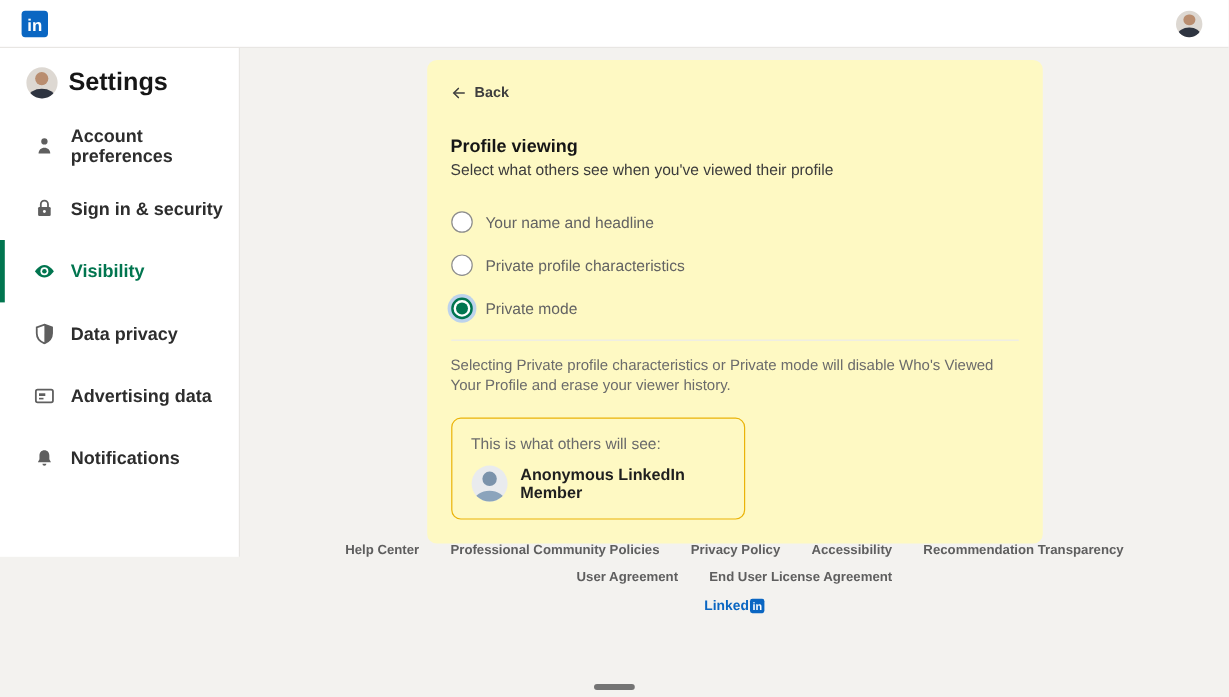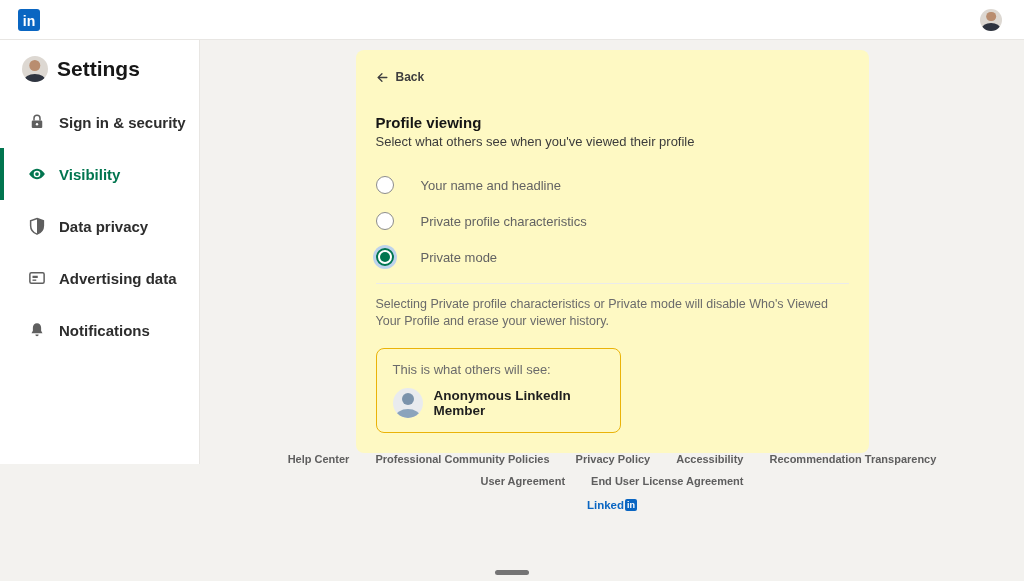--- a/index.html
+++ b/index.html
@@ -107,21 +107,21 @@
     font-family: inherit;
     font-size: 12px; font-weight: bold; color: #3f3f3f;
     padding: 4px 0;
     margin-bottom: 8px;
   }
   .back-btn svg { width: 13px; height: 13px; }
   .card-title { font-size: 15px; font-weight: bold; color: #161616; margin-bottom: 3px; margin-top: 18px; }
   .card-subtitle { font-size: 13px; color: #3c3c3c; margin-bottom: 24px; }
 
   .option {
-    display: flex; align-items: center; gap: 27px;
+    display: flex; align-items: center; gap: 11px;
     margin-bottom: 12px;
     height: 24px;
     cursor: pointer;
     width: fit-content;
   }
   .radio {
     width: 18px; height: 18px; flex: none;
     border-radius: 50%;
     border: 1.5px solid #8c8c8c;
     background: #fff;
@@ -231,20 +231,29 @@
 </div>
 
 <div class="layout">
   <aside class="sidebar">
     <div class="sidebar-header">
       <span class="avatar-photo"></span>
       <span class="sidebar-title">Settings</span>
     </div>
 
     <nav>
+      <div class="side-item">
+        <span class="icon">
+          <svg viewBox="0 0 24 24" fill="#5f5f5f">
+              <circle cx="12" cy="6.5" r="3.5"></circle>
+              <path d="M5.5 20c0-4 2.7-6.5 6.5-6.5s6.5 2.5 6.5 6.5z"></path>
+            </svg>
+        </span>
+        <span class="side-label">Account preferences</span>
+      </div>
 
       <div class="side-item">
         <span class="icon">
           <svg viewBox="0 0 24 24">
               <path d="M8 10V7a4 4 0 0 1 8 0v3" fill="none" stroke="#5f5f5f" stroke-width="2"></path>
               <rect x="5" y="10" width="14" height="10" rx="1.5" fill="#5f5f5f"></rect>
               <circle cx="12" cy="15" r="1.6" fill="#fff"></circle>
             </svg>
         </span>
         <span class="side-label">Sign in &amp; security</span>

